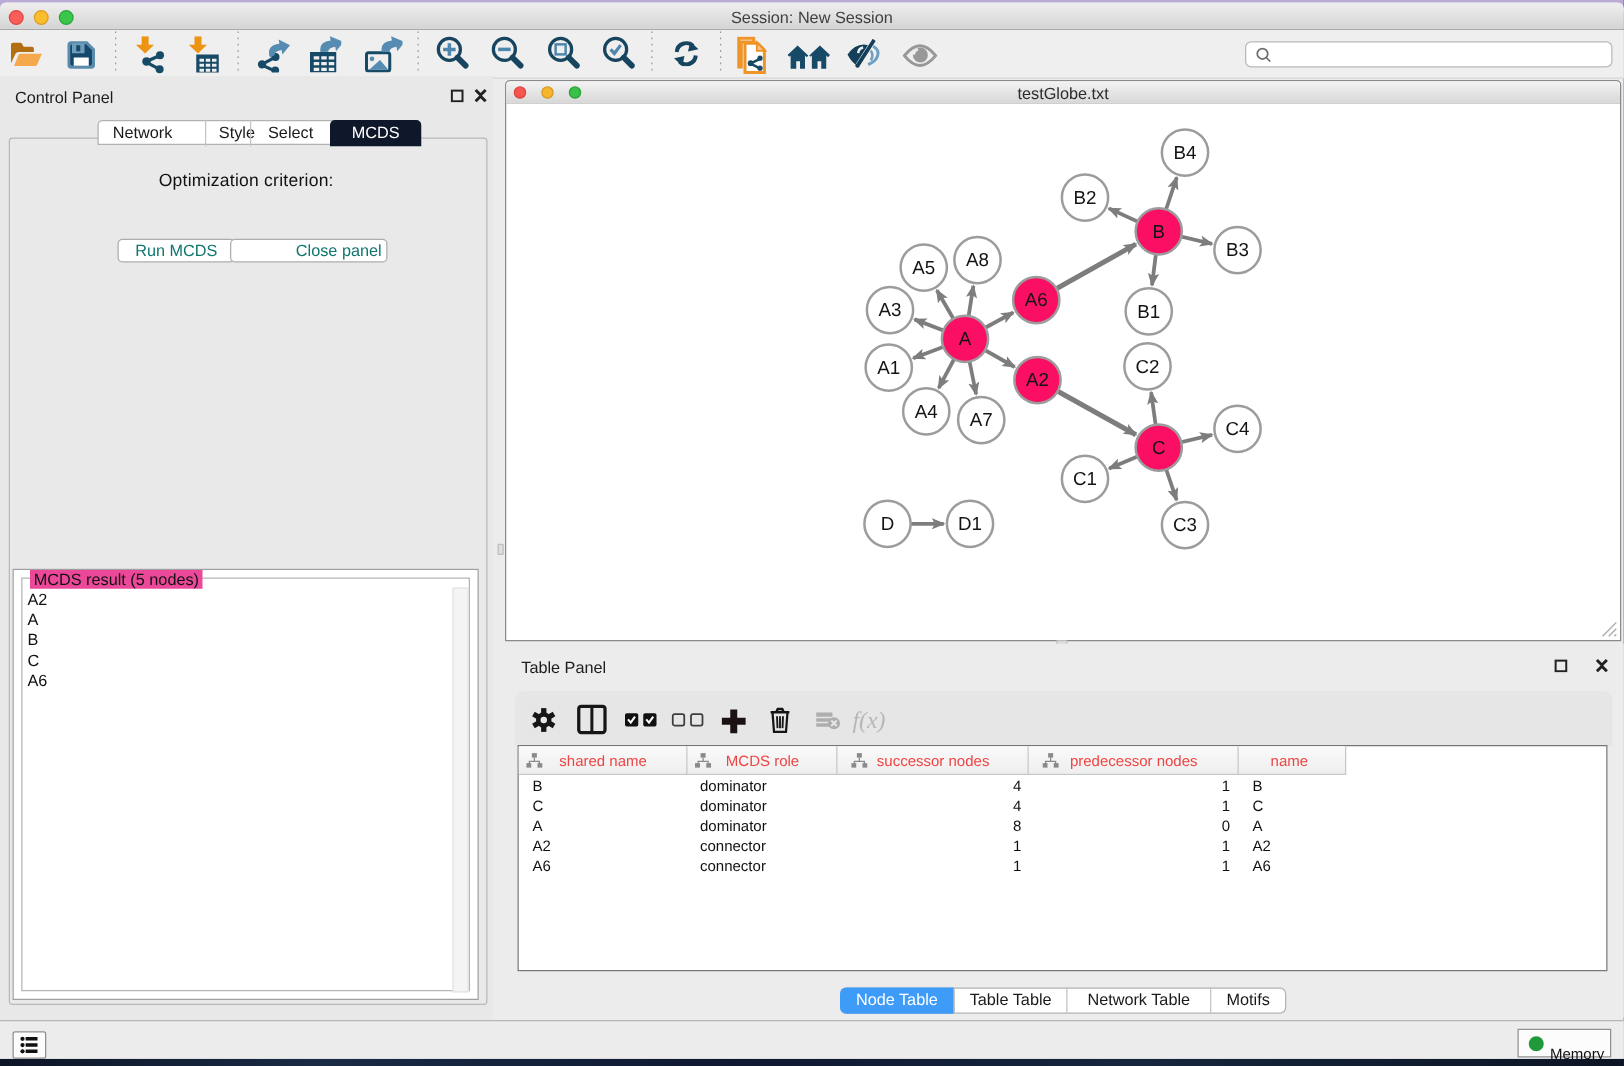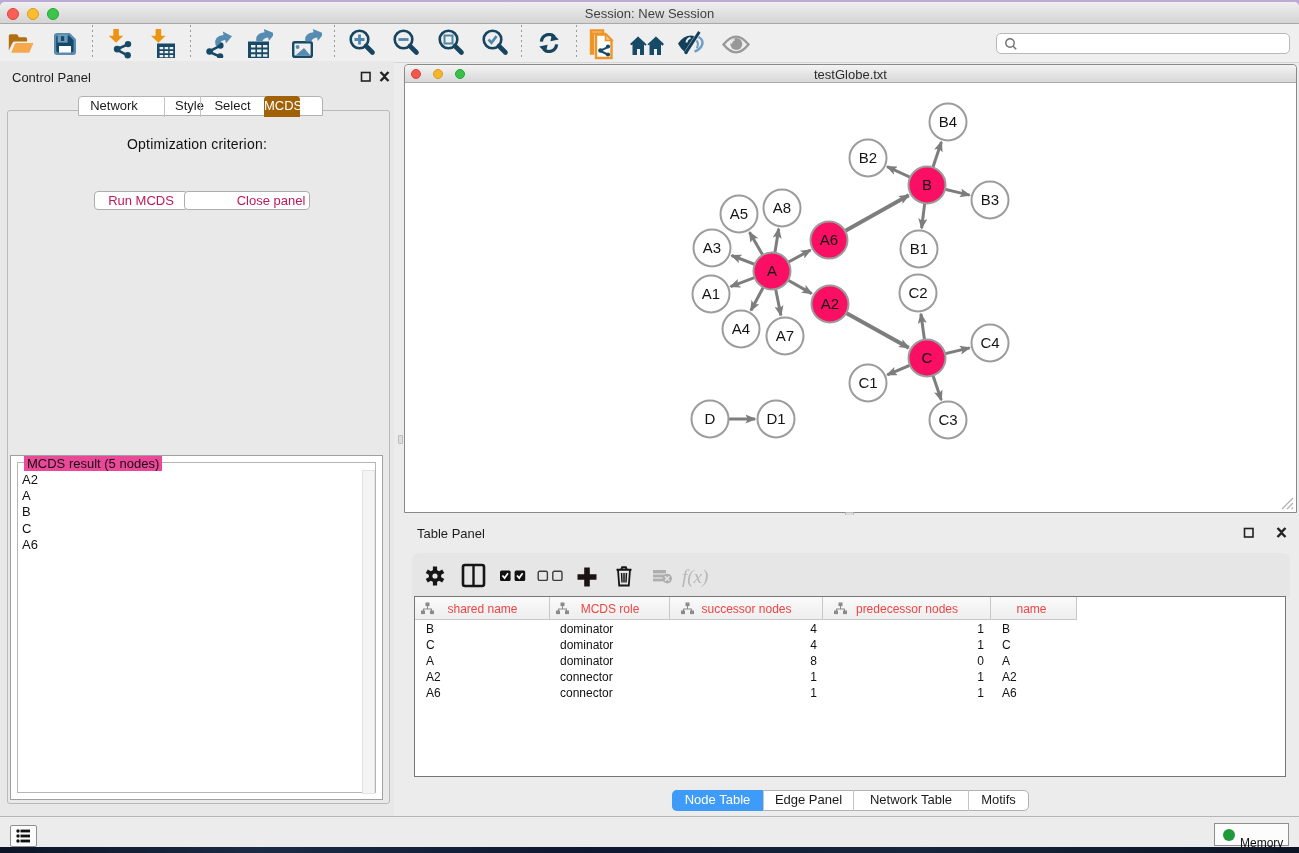--- a/index.html
+++ b/index.html
@@ -6,21 +6,21 @@
 html,body { width:1299px; height:853px; overflow:hidden; background:#10182a; font-family:"Liberation Sans",sans-serif; }
 #app { position:absolute; left:0; top:2px; width:1299px; height:845px; background:#ececec; border-radius:5px 5px 0 0; }
 #titlebar { position:absolute; left:0; top:0; width:1299px; height:22px; background:linear-gradient(#efefef,#d4d4d4); border-radius:5px 5px 0 0; border-bottom:1px solid #a9a9a9; }
 .tl { position:absolute; top:6px; width:12px; height:12px; border-radius:50%; }
 #titletext { position:absolute; top:4px; width:100%; text-align:center; font-size:13px; color:#3f3f3f; }
 #toolbar { position:absolute; left:0; top:22px; width:1299px; height:39px; background:#efefef; border-bottom:1px solid #d6d6d6; }
 .tsep { position:absolute; top:1px; height:34px; width:1px; background-image:linear-gradient(#9a9a9a 33%, rgba(0,0,0,0) 0%); background-size:1px 5px; }
 .ticon { position:absolute; top:6px; }
 #searchbox { position:absolute; left:996px; top:9px; width:294px; height:21px; background:#fff; border:1px solid #b9b9b9; border-radius:5px; }
 .cptab { position:absolute; top:35px; height:21px; font-size:13px; color:#1a1a1a; text-align:center; line-height:20px; }
-.btn { position:absolute; height:19px; background:#fff; border:1px solid #adadad; border-radius:4px; font-size:13px; color:#be185d; text-align:center; line-height:17px; }
+.btn { position:absolute; height:19px; background:#fff; border:1px solid #adadad; border-radius:4px; font-size:13px; color:#0f766e; text-align:center; line-height:17px; }
 .hdrtxt { position:absolute; top:5px; font-size:12px; color:#ef4444; text-align:center; }
 .hdrsep { position:absolute; top:0; width:1px; height:23px; background:#c8c8c8; }
 .hico { position:absolute; top:5px; }
 .trow { position:absolute; left:0; width:870px; height:16px; font-size:12px; color:#111; }
 .trow span { position:absolute; top:1px; }
 .c1 { left:11px; } .c2 { left:145px; } .c3 { left:255px; width:147px; text-align:right; } .c4 { left:408px; width:161px; text-align:right; } .c5 { left:587px; }
 .btab { position:absolute; top:275px; height:21px; font-size:13px; color:#1a1a1a; text-align:center; line-height:20px; }
 </style>
 </head>
 <body>
@@ -173,21 +173,21 @@
       <rect x="1.5" y="1.5" width="8.5" height="8.5" fill="none" stroke="#222" stroke-width="1.6"></rect>
       <path d="M20.5 1 l4 4 4 -4 M20.5 10 l4 -4 4 4" fill="none" stroke="#222" stroke-width="2.4"></path>
     </svg>
 
     <div style="position:absolute;left:7px;top:49px;width:383px;height:694px;background:#e9e9e9;border:1px solid #b9b9b9;border-radius:3px;"></div>
 
     <div style="position:absolute;left:78px;top:35px;width:245px;height:20px;background:#fff;border:1px solid #b2b2b2;border-radius:4px 4px 0 0;"></div>
     <div class="cptab" style="left:78px;width:72px;">Network</div>
     <div class="cptab" style="left:164px;width:50px;border-left:1px solid #c4c4c4;">Style</div>
     <div class="cptab" style="left:200px;width:64px;border-left:1px solid #c4c4c4;">Select</div>
-    <div class="cptab" style="left:264px;width:36px;background:#a16207;color:#fff;border-radius:4px 4px 0 0;">MCDS</div>
+    <div class="cptab" style="left:264px;width:73px;background:#0f172a;color:#fff;border-radius:4px 4px 0 0;">MCDS</div>
     <div style="position:absolute;left:0;top:75px;width:394px;text-align:center;font-size:14px;letter-spacing:0.2px;color:#111;">Optimization criterion:</div>
 
     <div class="btn" style="left:94px;top:130px;width:94px;">Run MCDS</div>
     <div class="btn" style="left:184px;top:130px;width:126px;padding-left:48px;">Close panel</div>
 
     <div style="position:absolute;left:10px;top:394px;width:373px;height:345px;background:#fff;border:1px solid #9f9f9f;">
       <div style="position:absolute;left:6px;top:6px;right:6px;bottom:6px;border:1px solid #b5b5b5;"></div>
       <div style="position:absolute;left:13px;top:0px;background:#ec4899;padding:0 3px;font-size:13px;color:#111;">MCDS result (5 nodes)</div>
       <div style="position:absolute;left:351px;top:14px;width:13px;height:324px;background:#f4f4f4;border:1px solid #e2e2e2;"></div>
       <div style="position:absolute;left:11px;top:16px;font-size:13px;color:#111;line-height:16.2px;">A2<br>A<br>B<br>C<br>A6</div>
@@ -417,21 +417,21 @@
           <span class="c1">A6</span>
           <span class="c2">connector</span>
           <span class="c3">1</span>
           <span class="c4">1</span>
           <span class="c5">A6</span>
         </div>
     </div>
 
     <div style="position:absolute;left:276px;top:275px;width:357px;height:21px;background:#fff;border:1px solid #b2b2b2;border-radius:5px;"></div>
     <div class="btab" style="left:276px;width:91px;background:#3f9bf8;color:#fff;border-radius:5px 0 0 5px;">Node Table</div>
-    <div class="btab" style="left:367px;width:90px;border-left:1px solid #c4c4c4;">Edge Panel</div>
+    <div class="btab" style="left:367px;width:90px;border-left:1px solid #c4c4c4;">Table Table</div>
     <div class="btab" style="left:457px;width:115px;border-left:1px solid #c4c4c4;">Network Table</div>
     <div class="btab" style="left:572px;width:60px;border-left:1px solid #c4c4c4;">Motifs</div>
   </div>
   <div id="statusbar" style="position:absolute;left:0;top:814px;width:1299px;height:31px;background:#ececec;border-top:1px solid #b6b6b6;">
     <div style="position:absolute;left:10px;top:8px;width:27px;height:22px;background:#fcfcfc;border:1px solid #8f8f8f;border-radius:2px;">
       <svg width="25" height="20" viewBox="0 0 25 20">
           <g fill="#111">
             <circle cx="7" cy="5" r="1.7"></circle>
             <circle cx="7" cy="10" r="1.7"></circle>
             <circle cx="7" cy="15" r="1.7"></circle>

